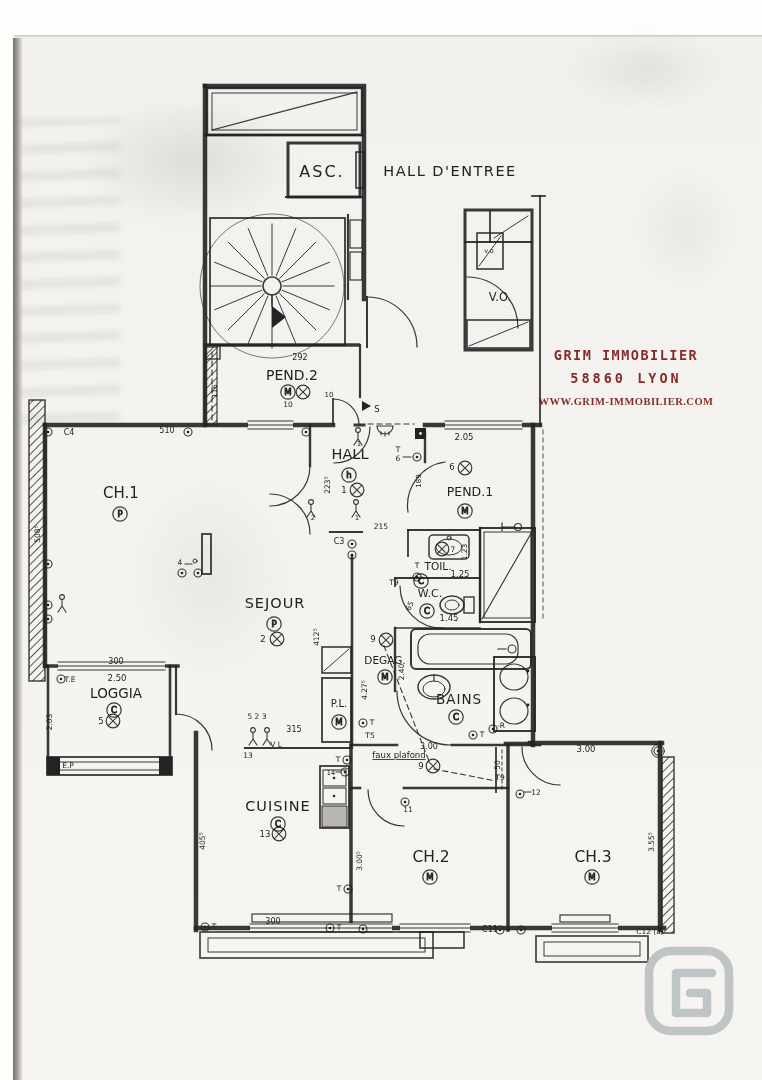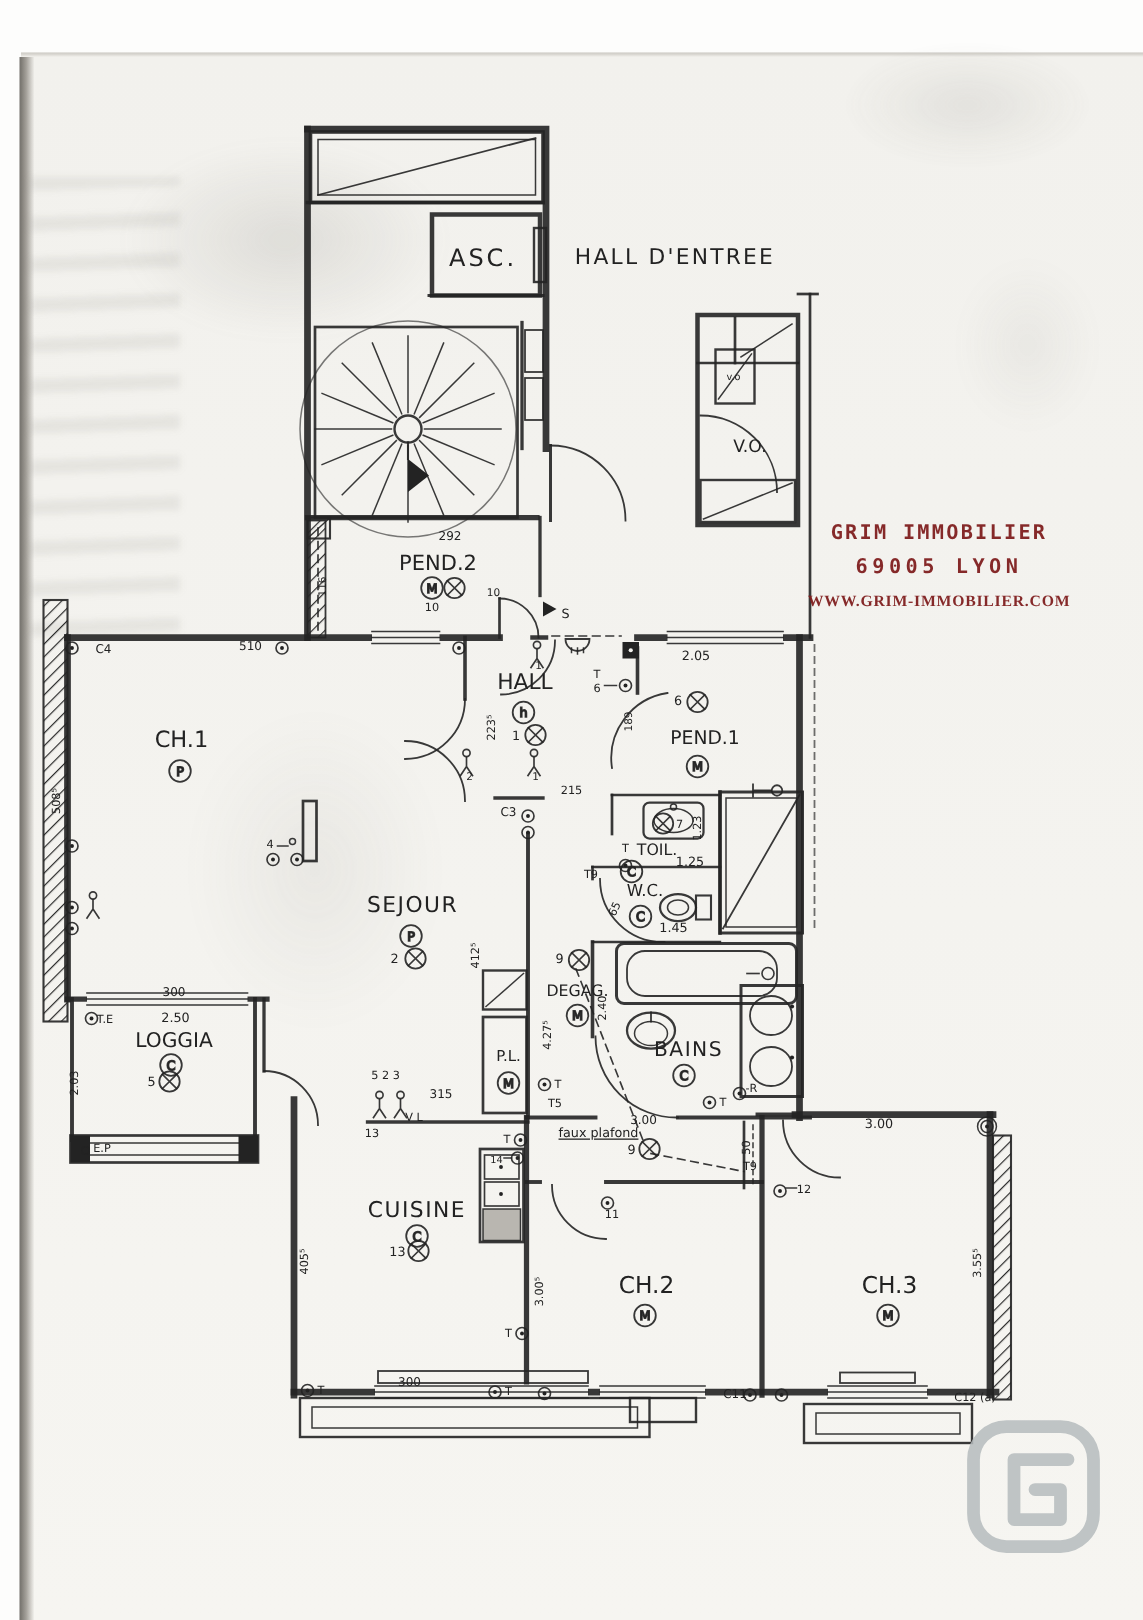--- a/index.html
+++ b/index.html
@@ -614,16 +614,16 @@
     </g>
 
     <g opacity="0.85">
       <rect x="649" y="951" width="80" height="80" rx="22" fill="none" stroke="#b6bcbe" stroke-width="8.5"></rect>
       <path d="M712 973 H676 V1013 H707 V993 H690" fill="none" stroke="#b6bcbe" stroke-width="8.5" stroke-linejoin="round" stroke-linecap="round"></path>
     </g>
   </svg>
 
   <div class="brand">
     <div class="l1">GRIM IMMOBILIER</div>
-    <div class="l2">69005 LYON</div>
+    <div class="l2">58860 LYON</div>
     <div class="l3">WWW.GRIM-IMMOBILIER.COM</div>
   </div>
 </div>
 
 </body></html>

